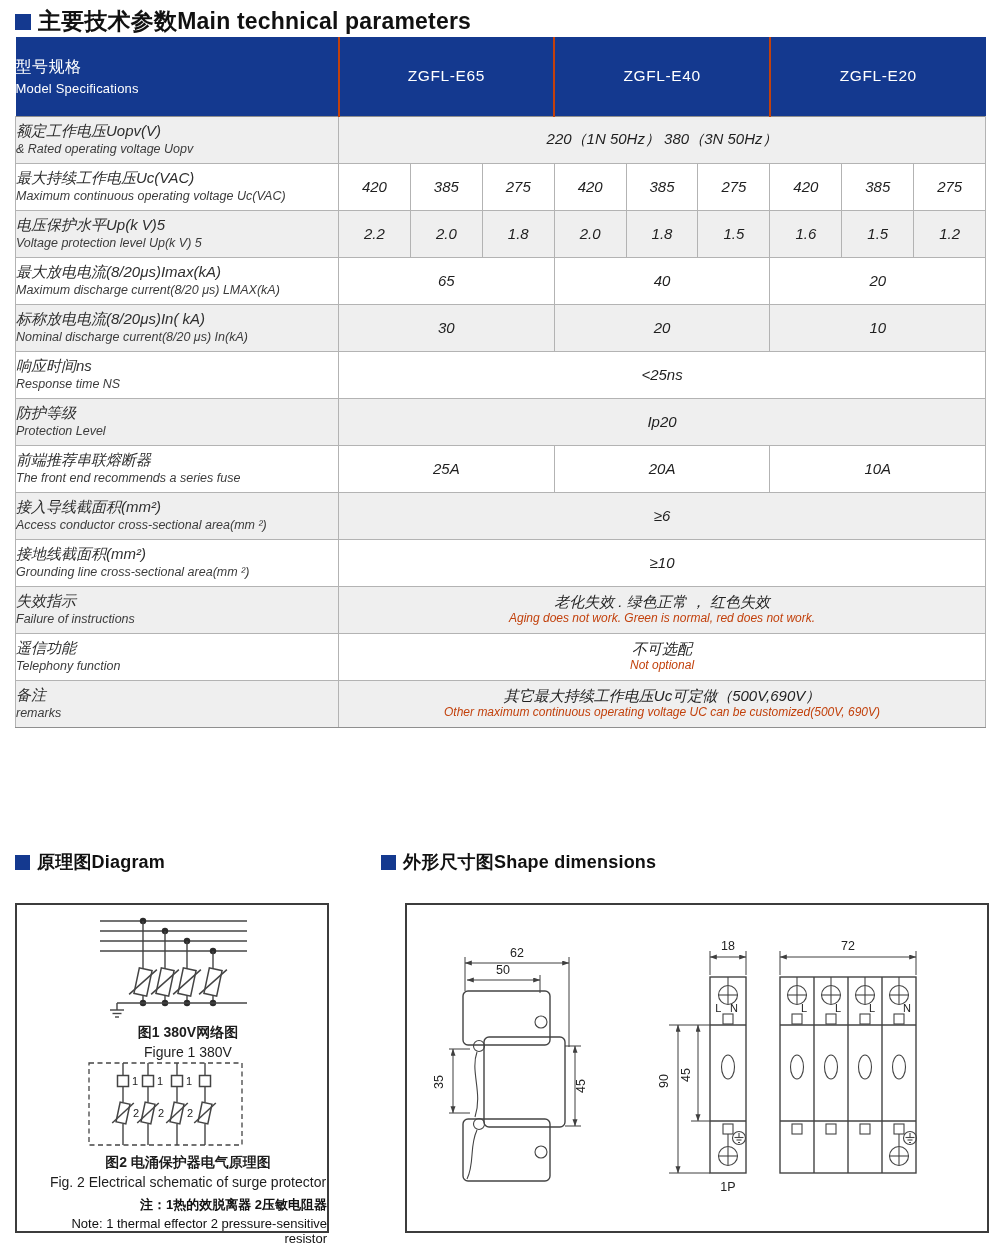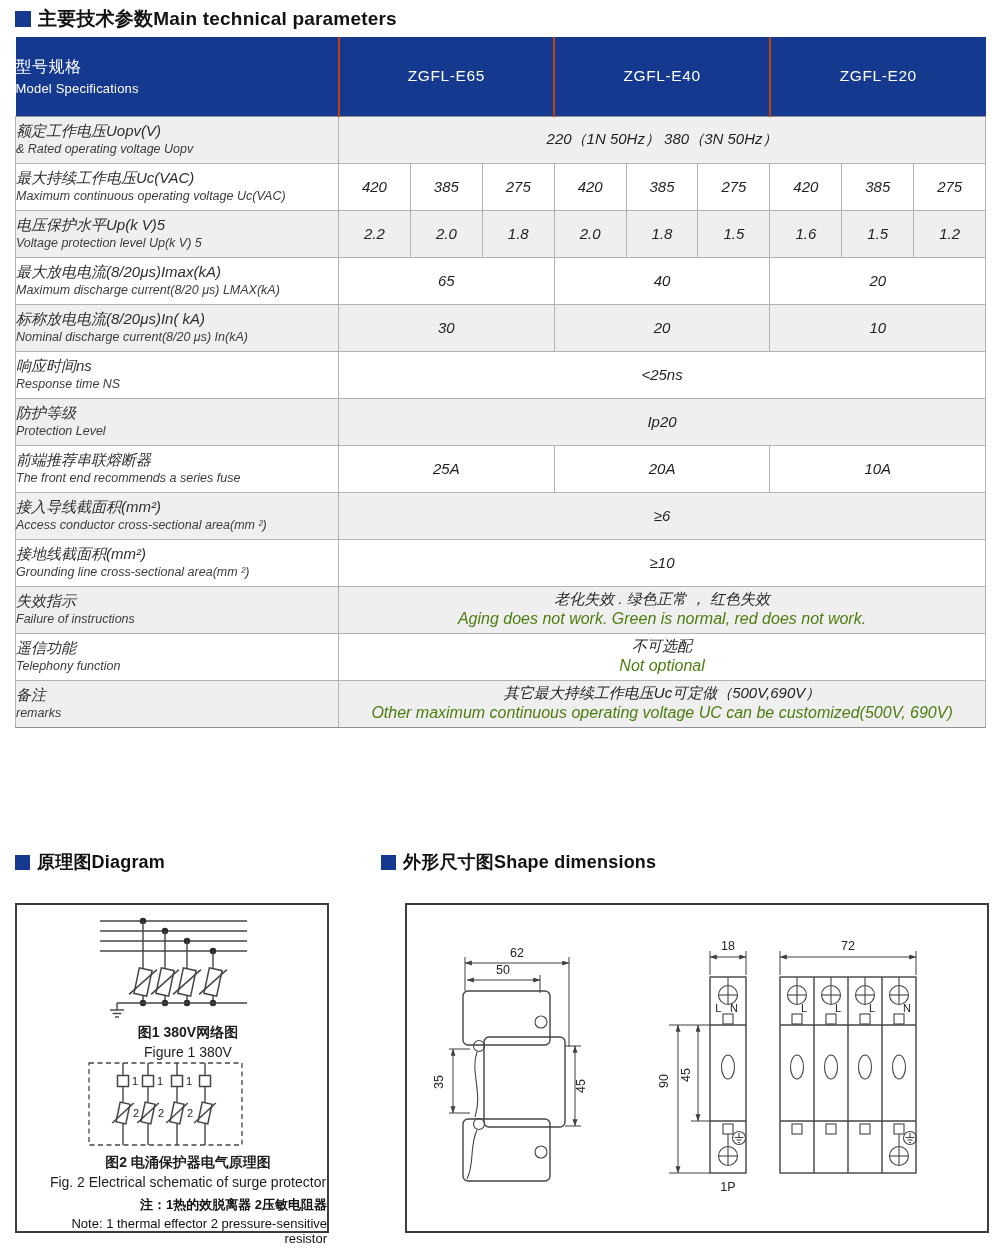--- a/index.html
+++ b/index.html
@@ -2,42 +2,42 @@
 <html><head>
 <meta charset="utf-8">
 <style>
   html,body{margin:0;padding:0;background:#fff;}
   body{font-family:"Liberation Sans","DejaVu Sans",sans-serif;color:#222;}
   #page{position:relative;width:1000px;height:1254px;background:#fff;overflow:hidden;}
 
   
   .sec-title{position:absolute;display:flex;align-items:center;gap:7px;}
   .sq{width:16px;height:16px;background:#14398f;flex:0 0 auto;}
-  .sec-title .t{font-size:19px;font-weight:bold;color:#111;letter-spacing:.2px;white-space:nowrap;}
+  .sec-title .t{font-size:23px;font-weight:bold;color:#111;letter-spacing:.2px;white-space:nowrap;}
   .sec-title.small .t{font-size:18px;}
   .sec-title.small .sq{width:15px;height:15px;}
 
   
   table.spec{position:absolute;left:15px;top:37px;width:970px;border-collapse:collapse;table-layout:fixed;}
   table.spec th,table.spec td{padding:0;vertical-align:middle;}
   thead tr{height:79px;}
   tbody tr{height:47px;font-style:italic;}
   th{background:#14398f;color:#fff;font-weight:normal;}
   th.param-h{text-align:left;padding-left:20px;margin-top:13px;}
   th.param-h .zh{font-size:16px;letter-spacing:.5px;}
   th.param-h .en{font-size:13px;margin-top:3px;letter-spacing:.2px;}
   th.model{font-size:15.5px;letter-spacing:.6px;border-left:2px solid #c2410c;}
   tbody td{border:1px solid #b3b3b3;border-top:1px solid #8f8f8f;}
   tbody tr:last-child td{border-bottom:1px solid #8f8f8f;}
   td.p{text-align:left;padding-left:19px;}
   td.p .zh{font-size:15px;color:#2e2e2e;line-height:1.25;}
   td.p .en{font-size:12.5px;color:#3c3c3c;line-height:1.3;}
   td.v{text-align:center;font-size:15px;color:#1f1f1f;}
   td.v .zh2{font-size:15px;line-height:1.3;}
-  td.v .en2{font-size:16px;line-height:1.3;color:#4d7c0f;}
+  td.v .en2{font-size:12px;line-height:1.3;color:#c2410c;}
   tr.g td{background:#efefef;}
   tr.w td{background:#ffffff;}
 
   
   .dbox{position:absolute;border:2px solid #3c3c3c;background:#fff;}
   #diagram-box{left:15px;top:903px;width:310px;height:326px;}
   #shape-box{left:405px;top:903px;width:580px;height:326px;}
   .dbox svg{position:absolute;left:0;top:0;}
   .cap{position:absolute;width:100%;text-align:center;color:#1d1d1d;padding-left:16px;}
   .cap .c1{font-size:14px;font-weight:600;}

